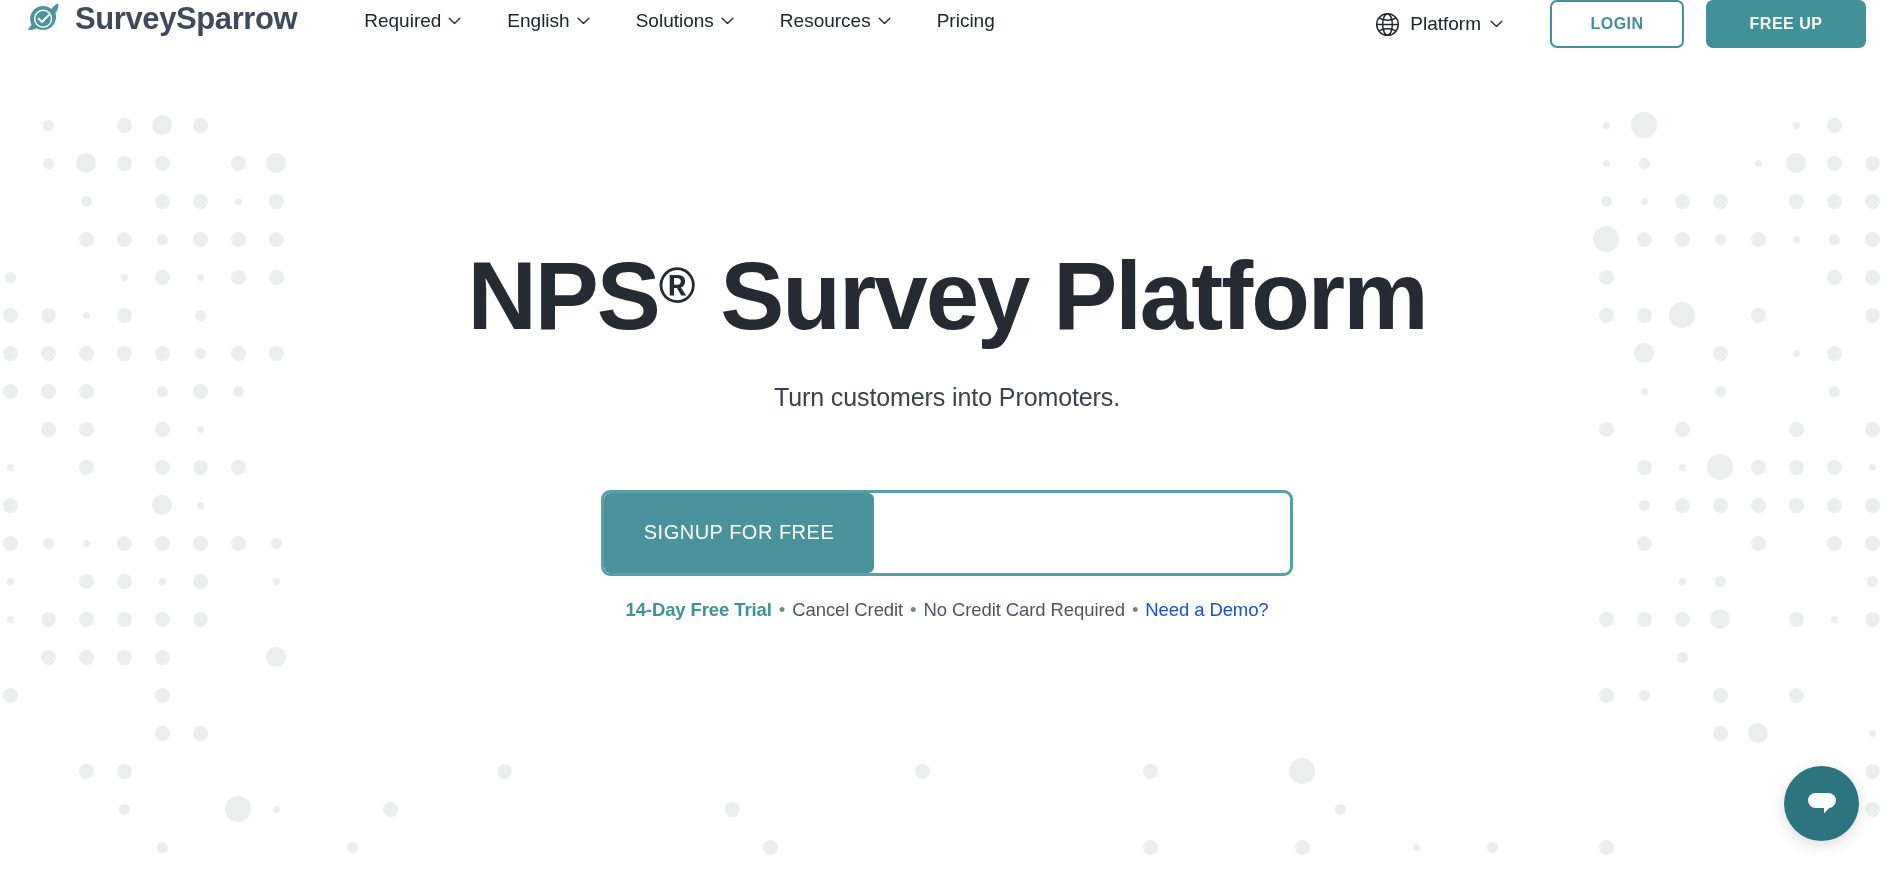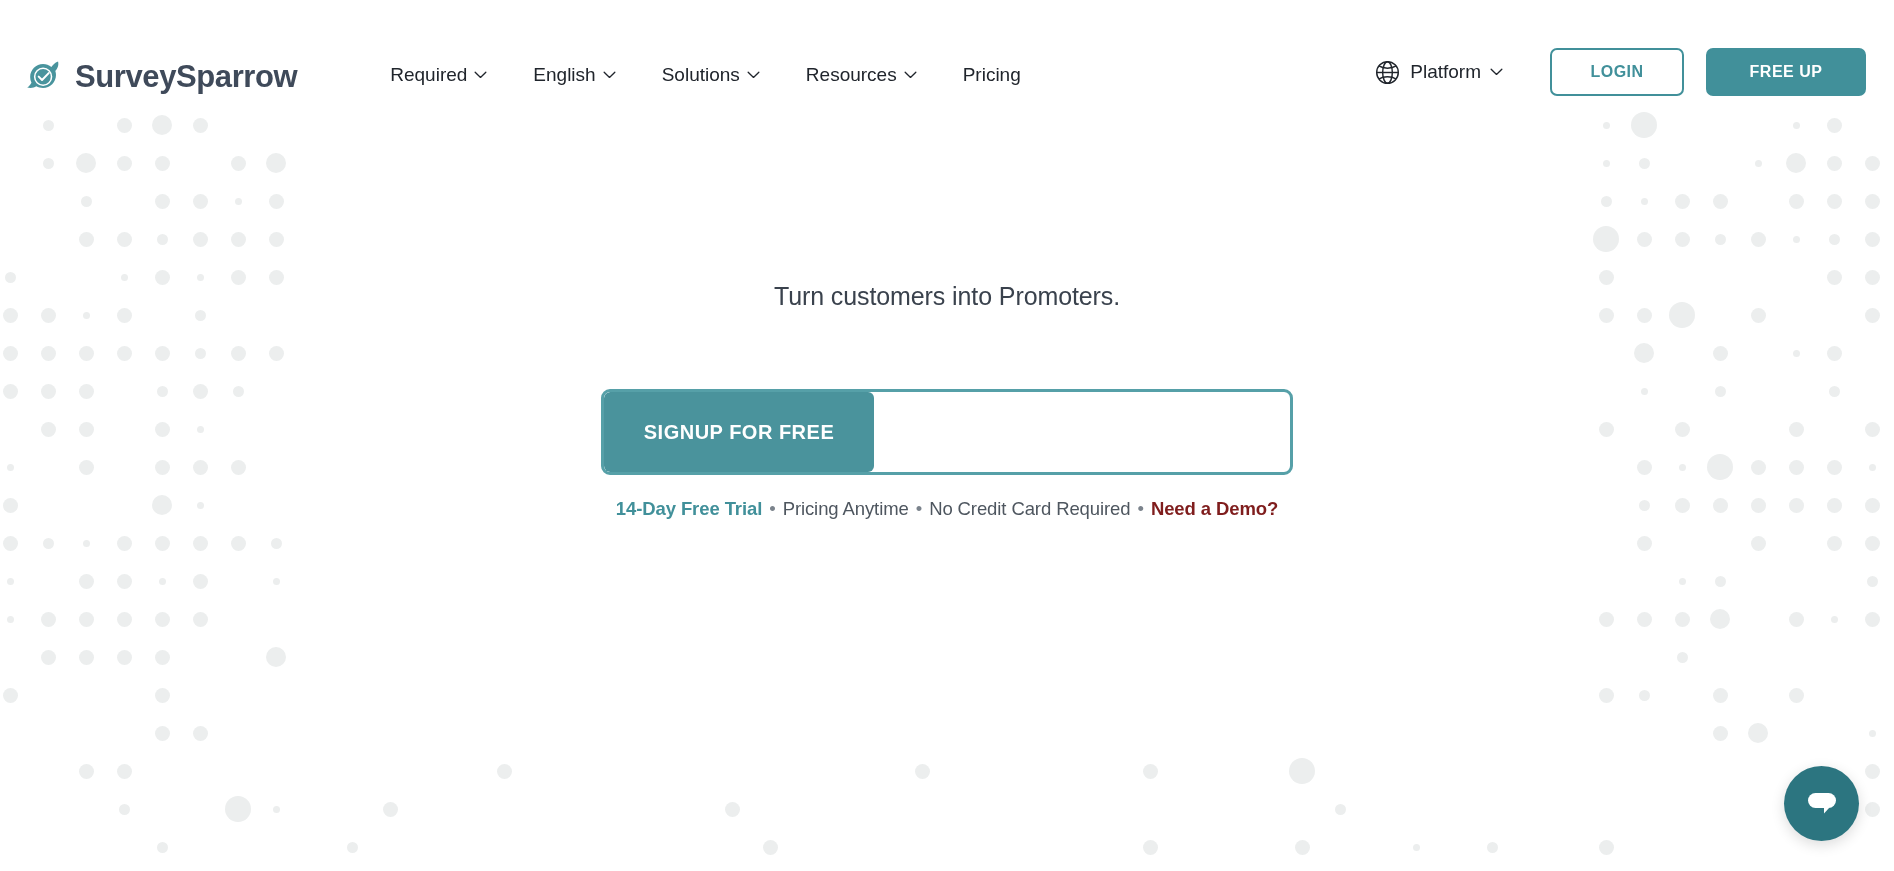--- a/index.html
+++ b/index.html
@@ -30,24 +30,23 @@
     border-radius: 50%;
     background: #eceeee;
   }
 
   
   .site-header {
     position: relative;
     z-index: 10;
     height: 96px;
     display: flex;
-    align-items: flex-end;
+    align-items: flex-start;
     padding: 0 28px 0 26px;
     background: transparent;
-    gap: 26px;
   }
 
   .brand {
     display: flex;
     align-items: center;
     gap: 11px;
     text-decoration: none;
     flex: 0 0 auto;
     margin-right: 44px;
   }
@@ -190,41 +189,41 @@
   }
   .email-input::placeholder { color: #a9adb2; }
 
   .btn-signup-free {
     flex: 0 0 270px;
     border: 0;
     background: #4a939c;
     color: #ffffff;
     font-family: inherit;
     font-size: 20px;
-    font-weight: 700;
+    font-weight: 400;
     letter-spacing: 0.5px;
     cursor: pointer;
     border-radius: 6px 6px 6px 6px;
   }
 
   .trial-note {
     margin-top: 23px;
     font-size: 18.5px;
     color: #4e565f;
     letter-spacing: -0.1px;
   }
   .trial-note .trial-highlight {
     color: #41909a;
     font-weight: 700;
     cursor: pointer;
   }
   .trial-note .sep { color: #7b838c; margin: 0 2px; }
   .trial-note .demo-link {
-    color: #7f1d1d;
-    font-weight: 700;
+    color: #1d4ed8;
+    font-weight: 400;
     cursor: pointer;
   }
 
   
   .chat-widget {
     position: fixed;
     right: 35px;
     bottom: 30px;
     width: 75px;
     height: 75px;
@@ -502,29 +501,32 @@
     </button>
 
     <button class="btn-login">LOGIN</button>
     <button class="btn-signup">FREE UP</button>
 
   </div>
 </header>
 
 <main class="hero">
 
+  <h1 class="hero-title">
+    <span>NPS</span><span class="reg">®</span><span> Survey Platform</span>
+  </h1>
 
   <p class="hero-subtitle">Turn customers into Promoters.</p>
 
   <form class="signup-form">
     <button class="btn-signup-free" type="submit">SIGNUP FOR FREE</button>
   </form>
 
   <p class="trial-note">
-    <span class="trial-highlight">14-Day Free Trial</span><span class="sep"> • </span><span>Pricing Anytime</span><span class="sep"> • </span><span>No Credit Card Required</span><span class="sep"> • </span><span class="demo-link">Need a Demo?</span>
+    <span class="trial-highlight">14-Day Free Trial</span><span class="sep"> • </span><span>Cancel Credit</span><span class="sep"> • </span><span>No Credit Card Required</span><span class="sep"> • </span><span class="demo-link">Need a Demo?</span>
   </p>
 
 </main>
 
 <button class="chat-widget">
   <svg class="chat-icon" viewBox="0 0 34 34" aria-hidden="true">
     <rect x="3" y="6" width="28" height="15" rx="7.5" fill="#ffffff"></rect>
     <path d="M19 20.5h5.5L19 26.5z" fill="#ffffff"></path>
   </svg>
 </button>

